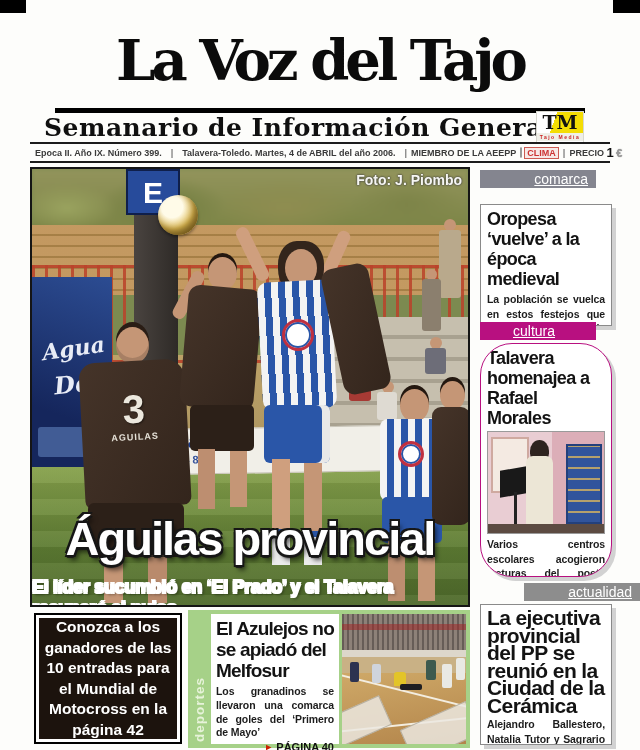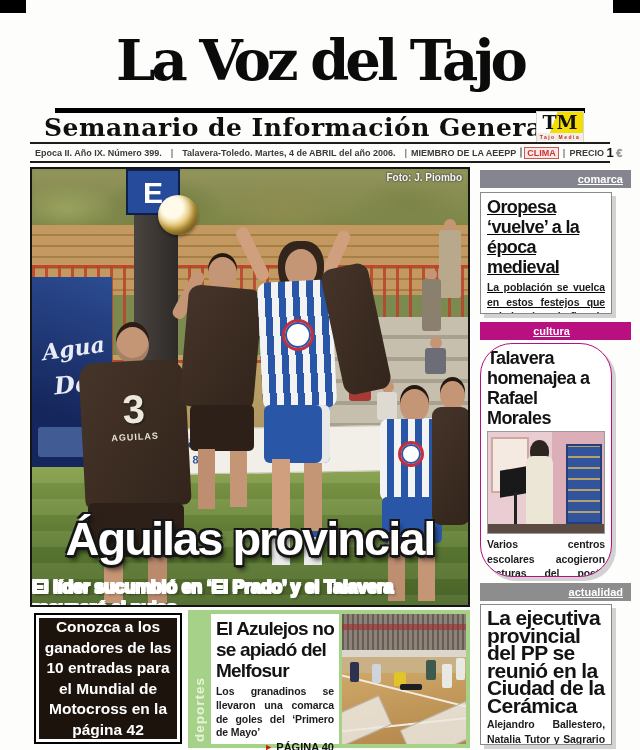--- a/index.html
+++ b/index.html
@@ -80,36 +80,36 @@
   .spect{border-radius:3px;}
   .head{border-radius:50%;background:#c59676;}
   .stripe-kit{background:repeating-linear-gradient(90deg,#f3f3f3 0 7px,#2a56a8 7px 14px);}
   .brown-kit{background:linear-gradient(120deg,#453429,#33251c);}
   .crest{position:absolute;border-radius:50%;background:#fff;border:3px solid #c03040;
          box-shadow:inset 0 0 0 2px #2a56a8;}
   .ph-ball{left:126px;top:26px;width:40px;height:40px;border-radius:50%;
     background:radial-gradient(circle at 35% 30%,#fffbe8 0 28%,#e0bc55 58%,#96772a 100%),
                radial-gradient(9px 9px at 62% 58%,#3a2c10 0 40%,transparent 45%);
     box-shadow:inset -4px -5px 7px rgba(60,40,0,.55),0 2px 3px rgba(0,0,0,.35);}
-  .ph-credit{top:3px;right:6px;font-size:10px;font-weight:bold;color:#f6f6f2;
+  .ph-credit{top:3px;right:6px;font-size:14px;font-weight:bold;color:#f6f6f2;
     text-shadow:0 0 2px #444,0 0 2px #444;}
   .main-head{left:0;top:342px;width:436px;text-align:center;font-weight:bold;font-size:47px;
     letter-spacing:-2px;color:#fff;white-space:nowrap;
     text-shadow:2px 2px 0 #161616,-2px 2px 0 #161616,2px -2px 0 #161616,-2px -2px 0 #161616,
                 0 3px 1px #161616,3px 5px 5px rgba(0,0,0,.65);}
   .sub-head{left:0;top:408px;width:436px;text-align:left;font-weight:bold;font-size:18px;
     color:#ffffff;letter-spacing:-.3px;
     text-shadow:1px 1px 0 #fff,-1px 1px 0 #fff,1px -1px 0 #fff,-1px -1px 0 #fff,2px 2px 3px rgba(0,0,0,.45);}
   .num3{display:block;text-align:center;font-size:40px;font-weight:bold;color:#ece8de;margin-top:26px;
         text-shadow:1px 1px 2px rgba(0,0,0,.5);}
   .aguilas{display:block;text-align:center;font-size:9px;font-weight:bold;letter-spacing:1px;color:#e6e2d8;}
 
   
-  .side-label{left:480px;width:151px;height:18px;text-align:right;box-sizing:border-box;
-    padding:2px 8px 0 0;font-size:11px;font-weight:bold;color:#fff;line-height:15px;}
+  .side-label{left:480px;width:116px;height:18px;text-align:right;box-sizing:border-box;
+    padding:2px 8px 0 0;font-size:14px;font-weight:normal;color:#fff;line-height:15px;}
   .side-label span{text-decoration:underline;}
   .lbl-comarca{background:#84858f;}
   .lbl-cultura{background:#b81080;}
   .lbl-actualidad{background:#8d8d8d;}
   .side-box{left:480px;width:132px;background:#fff;border:1px solid #8a8a8a;
     box-shadow:4px 4px 0 #d2d2d2;padding:3px 6px;box-sizing:border-box;overflow:hidden;}
   .bdr-cultura{border-color:#b81080;border-radius:32px;}
   .bx-head{font-size:18px;line-height:20px;font-weight:bold;letter-spacing:-.6px;color:#131313;
     margin:1px 0 3px 0;}
   .bx-head-sm{font-size:21px;line-height:17.5px;}
@@ -271,21 +271,21 @@
     <div class="abs ph-ball"></div>
     <div class="abs ph-credit">Foto: J. Piombo</div>
 
     <div class="abs main-head">Águilas provincial</div>
     <div class="abs sub-head">El líder sucumbió en ‘El Prado’ y el Talavera recuperó el pulso</div>
   </div>
 
   <div class="abs side-label lbl-comarca" style="top:170px;">
     <span>comarca</span>
   </div>
-  <div class="abs side-box" style="top:192px;height:122px;text-decoration:underline;">
+  <div class="abs side-box" style="top:204px;height:122px;">
     <div class="bx-head">Oropesa ‘vuelve’ a la época medieval</div>
     <div class="bx-body">La población se vuelca en estos festejos que culminarán el fin de semana con masiva presencia de visitantes</div>
 
   </div>
 
   <div class="abs side-label lbl-cultura" style="top:322px;text-align:center;">
     <span>cultura</span>
   </div>
   <div class="abs side-box bdr-cultura" style="top:343px;height:234px;">
     <div class="bx-head">Talavera homenajea a Rafael Morales</div>
@@ -295,21 +295,21 @@
       <div class="cp-pole"></div>
       <div class="cp-hair"></div>
       <div class="cp-figure"></div>
       <div class="cp-board"></div>
       <div class="cp-floor"></div>
     </div>
     <div class="bx-body">Varios centros escolares acogieron lecturas del poeta talaverano y se visitaron las obras del centro cultural que llevará su nombre</div>
 
   </div>
 
-  <div class="abs side-label lbl-actualidad" style="top:583px;">
+  <div class="abs side-label lbl-actualidad" style="top:583px;margin-left:44px;">
     <span>actualidad</span>
   </div>
   <div class="abs side-box" style="top:604px;height:141px;">
     <div class="bx-head bx-head-sm">La ejecutiva provincial del PP se reunió en la Ciudad de la Cerámica</div>
     <div class="bx-body">Alejandro Ballestero, Natalia Tutor y Sagrario Gutiérrez visitaron Talavera para mantener una reunión del comité.</div>
 
   </div>
 
   <div class="abs promo">
     <div class="promo-text">Conozca a los ganadores de las 10 entradas para el Mundial de Motocross en la página 42</div>

